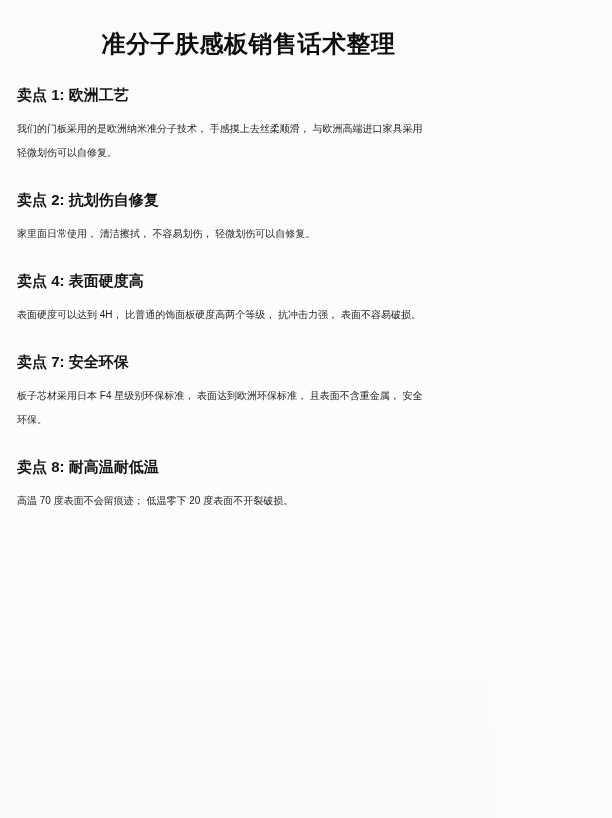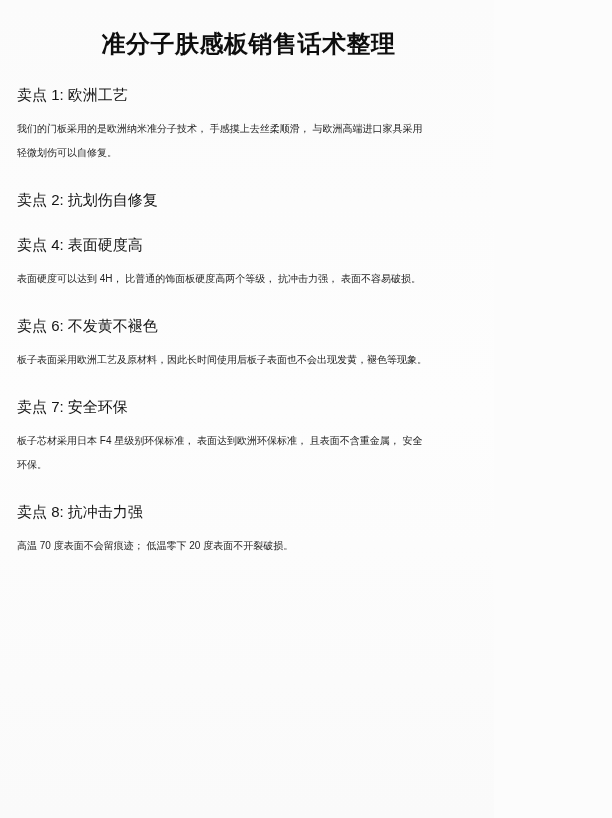--- a/index.html
+++ b/index.html
@@ -28,21 +28,21 @@
     line-height: 28px;
     letter-spacing: 0.5px;
     color: #0e0e0e;
     margin: 0 0 27px 0;
   }
   .section {
     margin: 0 0 25px 0;
   }
   .section-heading {
     font-size: 15px;
-    font-weight: 400;
+    font-weight: 700;
     line-height: 20px;
     margin: 0 0 12px 0;
     color: #131313;
   }
   .body-line {
     font-size: 10px;
     line-height: 24px;
     white-space: nowrap;
     color: #222222;
   }
@@ -57,38 +57,35 @@
   </h1>
 
   <div class="section">
     <div class="section-heading">卖点 1: 欧洲工艺</div>
     <div class="body-line">我们的门板采用的是欧洲纳米准分子技术， 手感摸上去丝柔顺滑， 与欧洲高端进口家具采用</div>
     <div class="body-line">轻微划伤可以自修复。</div>
   </div>
 
   <div class="section">
     <div class="section-heading">卖点 2: 抗划伤自修复</div>
+    <div class="body-line">家里面日常使用， 清洁擦拭， 不容易划伤， 轻微划伤可以自修复。</div>
   </div>
 
 
   <div class="section">
     <div class="section-heading">卖点 4: 表面硬度高</div>
     <div class="body-line">表面硬度可以达到 4H， 比普通的饰面板硬度高两个等级， 抗冲击力强， 表面不容易破损。</div>
   </div>
 
 
-  <div class="section">
-    <div class="section-heading">卖点 6: 不发黄不褪色</div>
-    <div class="body-line">板子表面采用欧洲工艺及原材料，因此长时间使用后板子表面也不会出现发黄，褪色等现象。</div>
-  </div>
 
   <div class="section">
     <div class="section-heading">卖点 7: 安全环保</div>
     <div class="body-line">板子芯材采用日本 F4 星级别环保标准， 表面达到欧洲环保标准， 且表面不含重金属， 安全</div>
     <div class="body-line">环保。</div>
   </div>
 
   <div class="section">
-    <div class="section-heading">卖点 8: 抗冲击力强</div>
+    <div class="section-heading">卖点 8: 耐高温耐低温</div>
     <div class="body-line">高温 70 度表面不会留痕迹； 低温零下 20 度表面不开裂破损。</div>
   </div>
 
 </div>
 
 </body></html>

